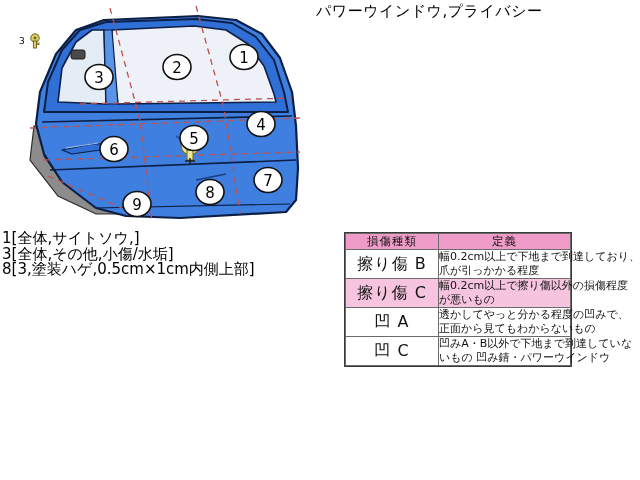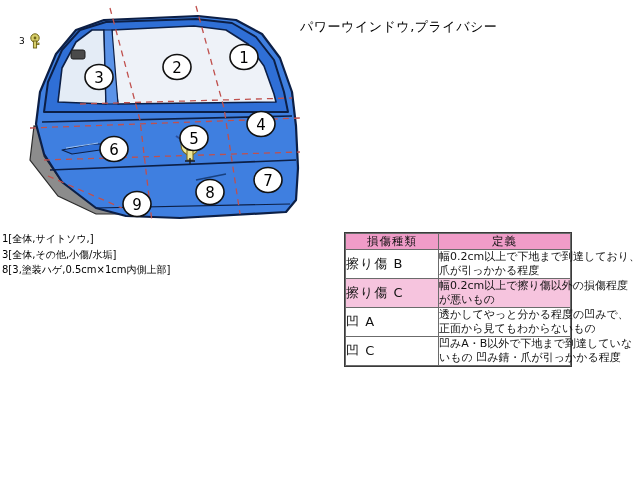--- a/index.html
+++ b/index.html
@@ -11,27 +11,26 @@
     height: 480px;
     background: #ffffff;
     font-family: "DejaVu Sans", "Liberation Sans", sans-serif;
     position: relative;
     overflow: hidden;
   }
 
   
   #top-caption {
     position: absolute;
-    left: 300px;
+    left: 316px;
     top: 2px;
-    font-size: 13px;
+    font-size: 15px;
     color: #000;
     letter-spacing: 0.5px;
     white-space: nowrap;
-    margin-top: 16px;
   }
 
   
   #diagram {
     position: absolute;
     left: 0px;
     top: 0px;
     width: 320px;
     height: 230px;
   }
@@ -49,21 +48,21 @@
     font-size: 9px;
     fill: #000;
   }
 
   
   #damage-list {
     position: absolute;
     left: 2px;
     top: 231px;
     width: 300px;
-    font-size: 10px;
+    font-size: 15px;
     line-height: 15.5px;
     color: #000;
     white-space: nowrap;
   }
   #damage-list .dl-row { height: 15.5px; }
 
   
   #legend-table-wrap {
     position: absolute;
     left: 344px;
@@ -81,21 +80,22 @@
   table.legend td, table.legend th {
     border: 1px solid #6b6b6b;
     padding: 0;
     vertical-align: middle;
   }
   table.legend th {
     font-weight: normal;
   }
   .col-kind { width: 92px; }
   .cell-kind {
-    font-size: 13px;
+    text-align: center;
+    font-size: 16px;
     color: #111;
     padding: 4px 2px;
     letter-spacing: 1px;
   }
   .cell-def {
     text-align: left;
     font-size: 11px;
     color: #111;
     padding: 4px 5px;
     line-height: 14px;
@@ -294,18 +294,18 @@
         <td class="cell-kind col-kind">凹 A</td>
         <td class="cell-def">
           <span class="defline">透かしてやっと分かる程度の凹みで、</span>
           <span class="defline">正面から見てもわからないもの</span>
         </td>
       </tr>
       <tr class="row-white">
         <td class="cell-kind col-kind">凹 C</td>
         <td class="cell-def">
           <span class="defline">凹みA・B以外で下地まで到達していな</span>
-          <span class="defline">いもの  凹み錆・爪が引っかかる程度</span>
+          <span class="defline">いもの  凹み錆・パワーウインドウ</span>
         </td>
       </tr>
     </tbody>
   </table>
 </div>
 
 </body></html>

